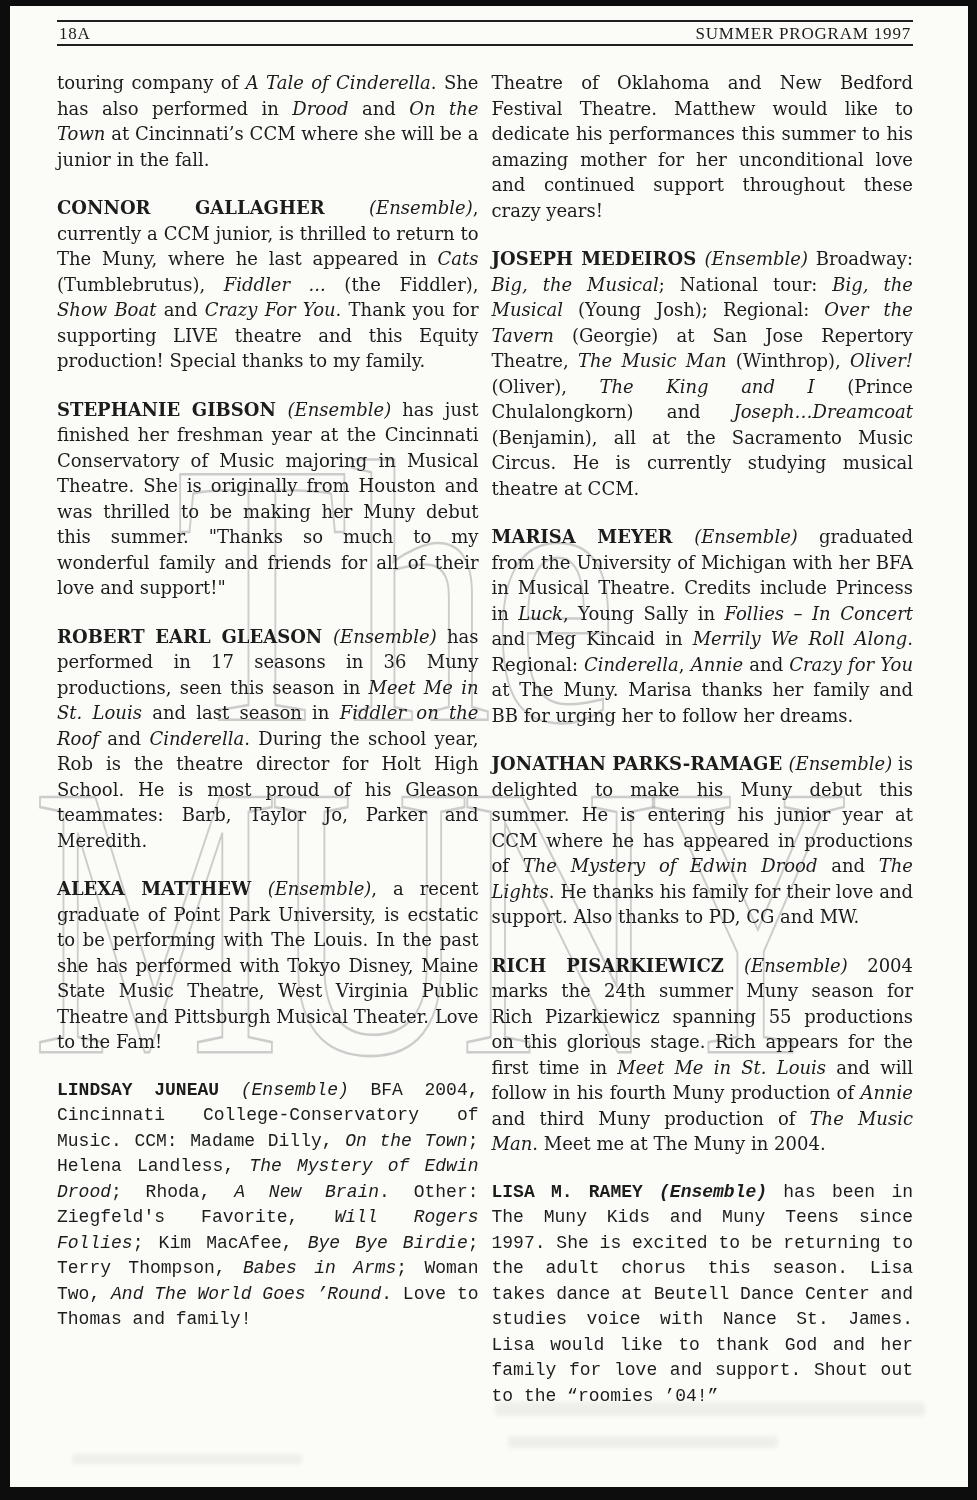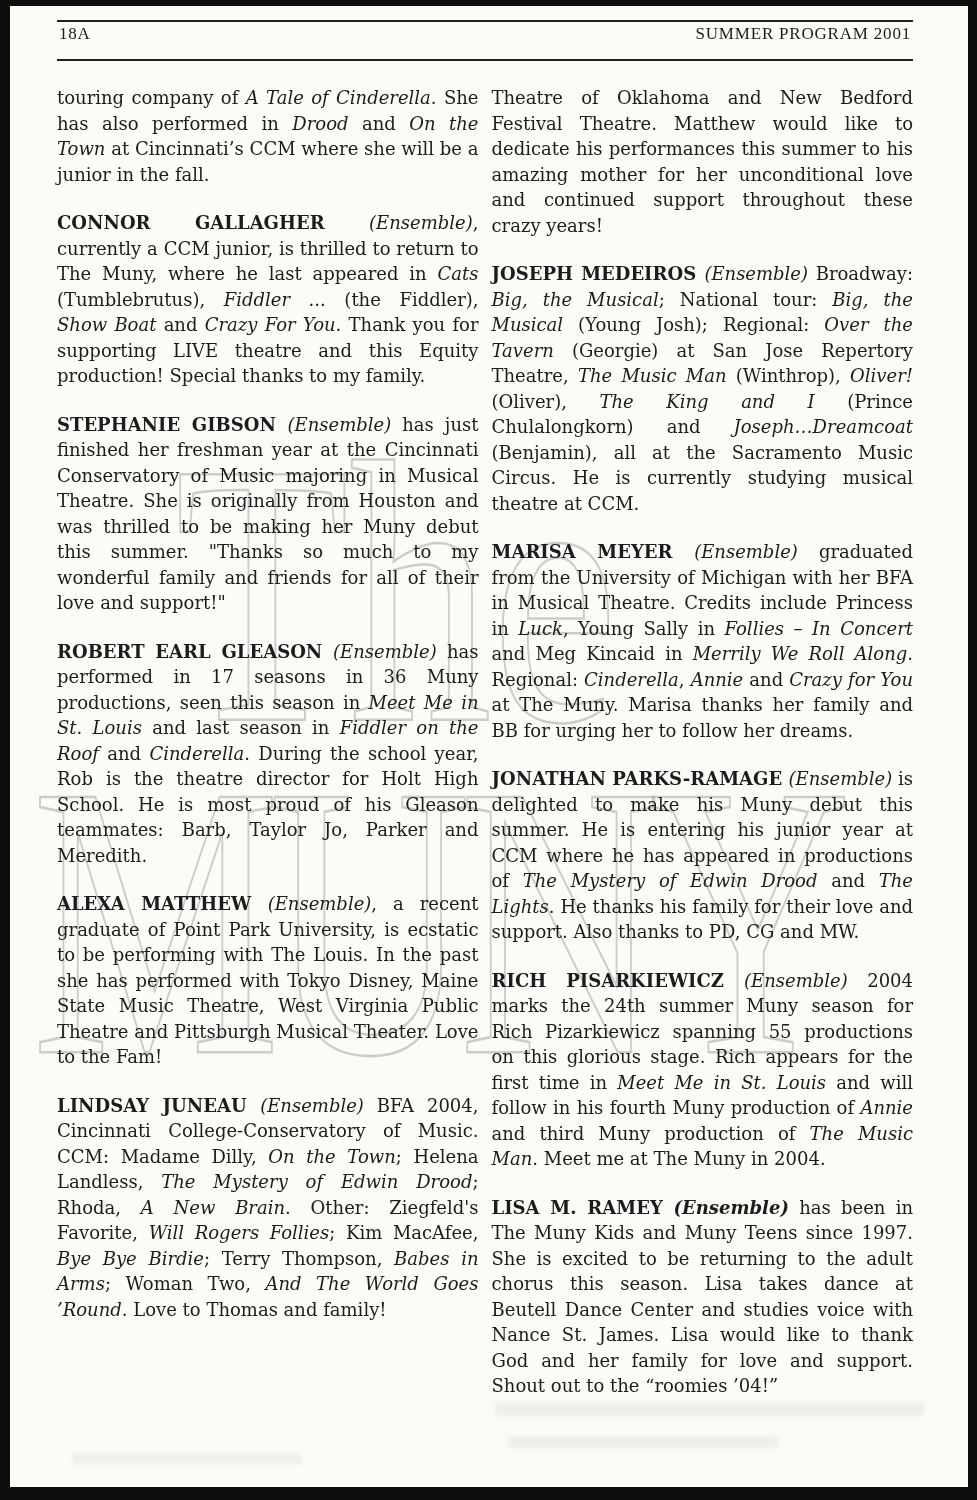--- a/index.html
+++ b/index.html
@@ -39,21 +39,21 @@
     position:relative;z-index:1;
     padding:14px 55px 0 47px;
     color:#1c1c1c;
   }
   .header{
     border-top:2px solid #1f1f1f;
     border-bottom:2px solid #1f1f1f;
     display:flex;
     justify-content:space-between;
     align-items:baseline;
-    padding:2px 2px 15px 2px;
+    padding:2px 2px 0 2px;
     font-size:17px;
     letter-spacing:.8px;
     font-family:"Liberation Serif","DejaVu Serif",serif;
   }
   .page-title{
     text-align:center;
     font-weight:700;
     font-size:31px;
     letter-spacing:.5px;
     margin:9px 0 13px 0;
@@ -63,42 +63,42 @@
     display:flex;
     gap:13px;
   }
   .col{flex:1 1 0;min-width:0;margin-top:24px;}
   p.bio{
     margin:0 0 23px 0;
     font-size:18px;
     line-height:25.5px;
     text-align:justify;
   }
-  p.bio:last-child{margin-bottom:0;}
+  p.bio:last-child{margin-bottom:0;font-family:Liberation Mono, monospace;}
   .run-b{font-weight:700;}
   .run-i{font-style:italic;}
   .run-bi{font-weight:700;font-style:italic;}
 </style>
 </head>
 <body>
 
 <div class="page">
 
   <div class="watermark wm-the">The</div>
   <div class="watermark wm-muny">MUNY</div>
 
   <div class="smudge sm1"></div>
   <div class="smudge sm2"></div>
   <div class="smudge sm3"></div>
 
   <div class="content">
 
     <div class="header">
       <span>18A</span>
-      <span>SUMMER PROGRAM 2001</span>
+      <span>SUMMER PROGRAM 1997</span>
     </div>
 
 
     <div class="cols">
       <div class="col" id="col-left">
           <p class="bio"><span>touring company of </span><span class="run-i">A Tale of Cinderella</span><span>. She has also performed in </span><span class="run-i">Drood</span><span> and </span><span class="run-i">On the Town</span><span> at Cincinnati’s CCM where she will be a junior in the fall.</span></p>
           <p class="bio"><span class="run-b">CONNOR GALLAGHER </span><span class="run-i">(Ensemble)</span><span>, currently a CCM junior, is thrilled to return to The Muny, where he last appeared in </span><span class="run-i">Cats</span><span> (Tumblebrutus), </span><span class="run-i">Fiddler ...</span><span> (the Fiddler), </span><span class="run-i">Show Boat</span><span> and </span><span class="run-i">Crazy For You</span><span>. Thank you for supporting LIVE theatre and this Equity production! Special thanks to my family.</span></p>
           <p class="bio"><span class="run-b">STEPHANIE GIBSON </span><span class="run-i">(Ensemble)</span><span> has just finished her freshman year at the Cincinnati Conservatory of Music majoring in Musical Theatre. She is originally from Houston and was thrilled to be making her Muny debut this summer. "Thanks so much to my wonderful family and friends for all of their love and support!"</span></p>
           <p class="bio"><span class="run-b">ROBERT EARL GLEASON </span><span class="run-i">(Ensemble)</span><span> has performed in 17 seasons in 36 Muny productions, seen this season in </span><span class="run-i">Meet Me in St. Louis</span><span> and last season in </span><span class="run-i">Fiddler on the Roof</span><span> and </span><span class="run-i">Cinderella</span><span>. During the school year, Rob is the theatre director for Holt High School. He is most proud of his Gleason teammates: Barb, Taylor Jo, Parker and Meredith.</span></p>
           <p class="bio"><span class="run-b">ALEXA MATTHEW </span><span class="run-i">(Ensemble)</span><span>, a recent graduate of Point Park University, is ecstatic to be performing with The Louis. In the past she has performed with Tokyo Disney, Maine State Music Theatre, West Virginia Public Theatre and Pittsburgh Musical Theater. Love to the Fam!</span></p>

